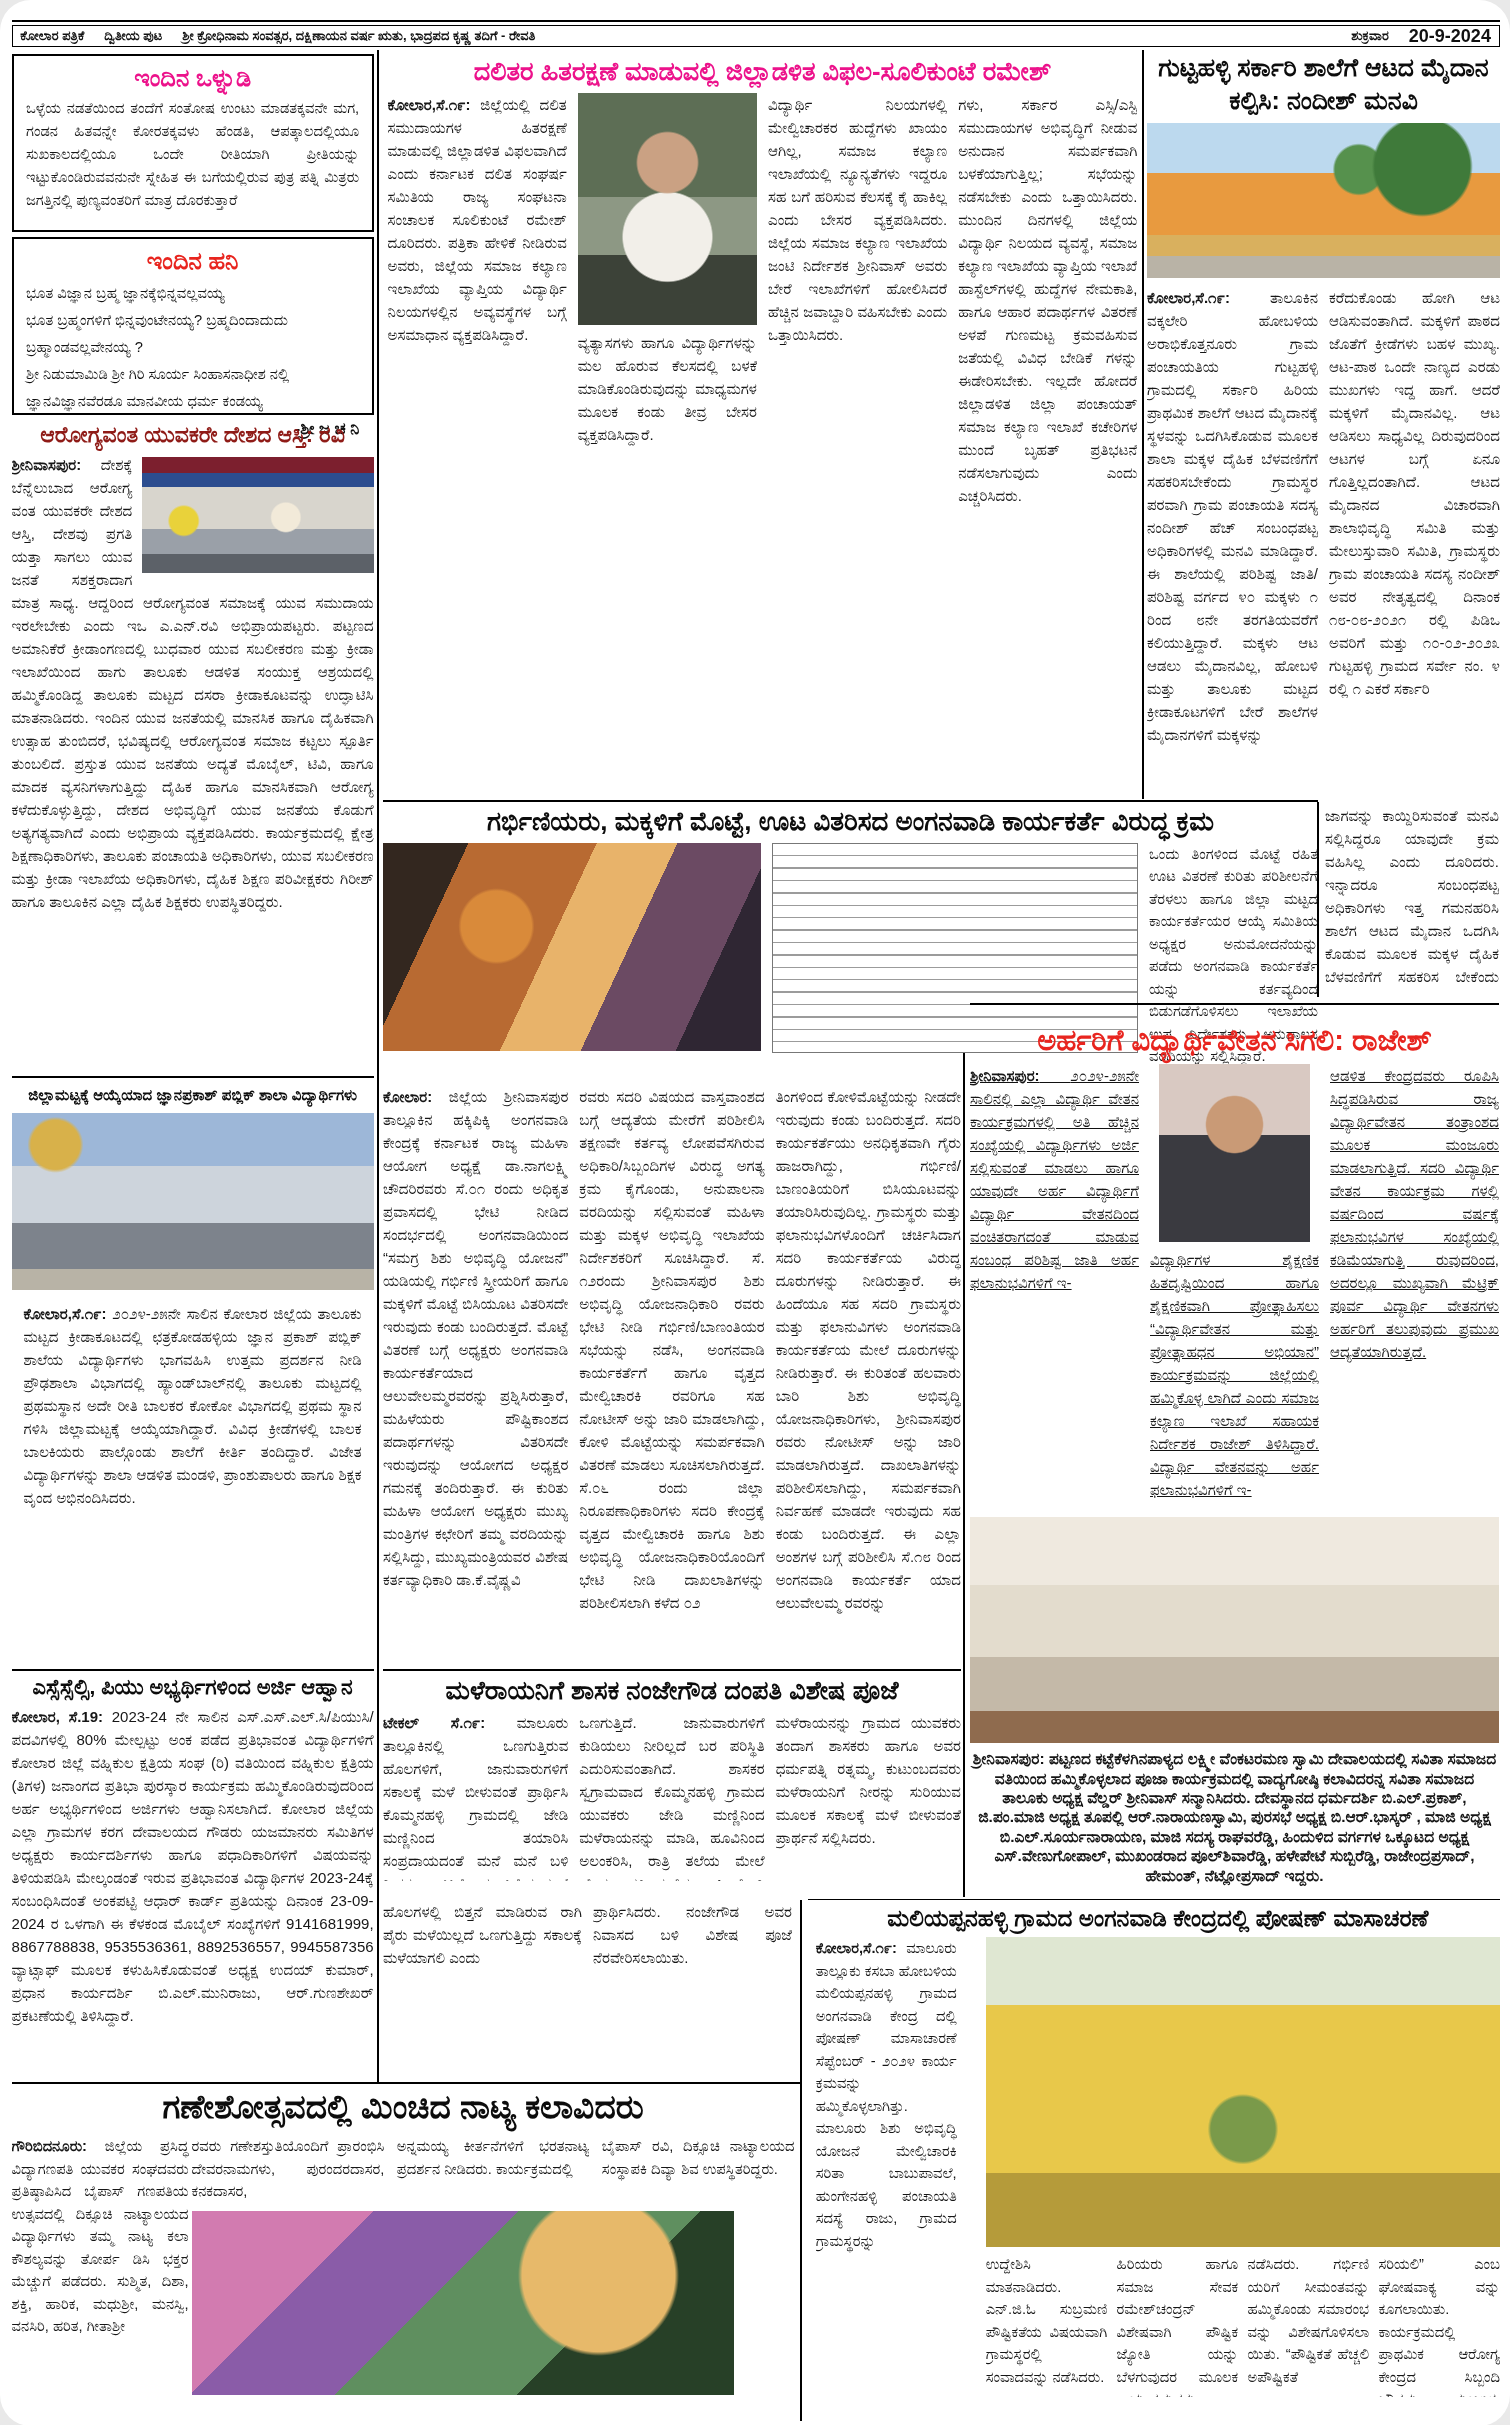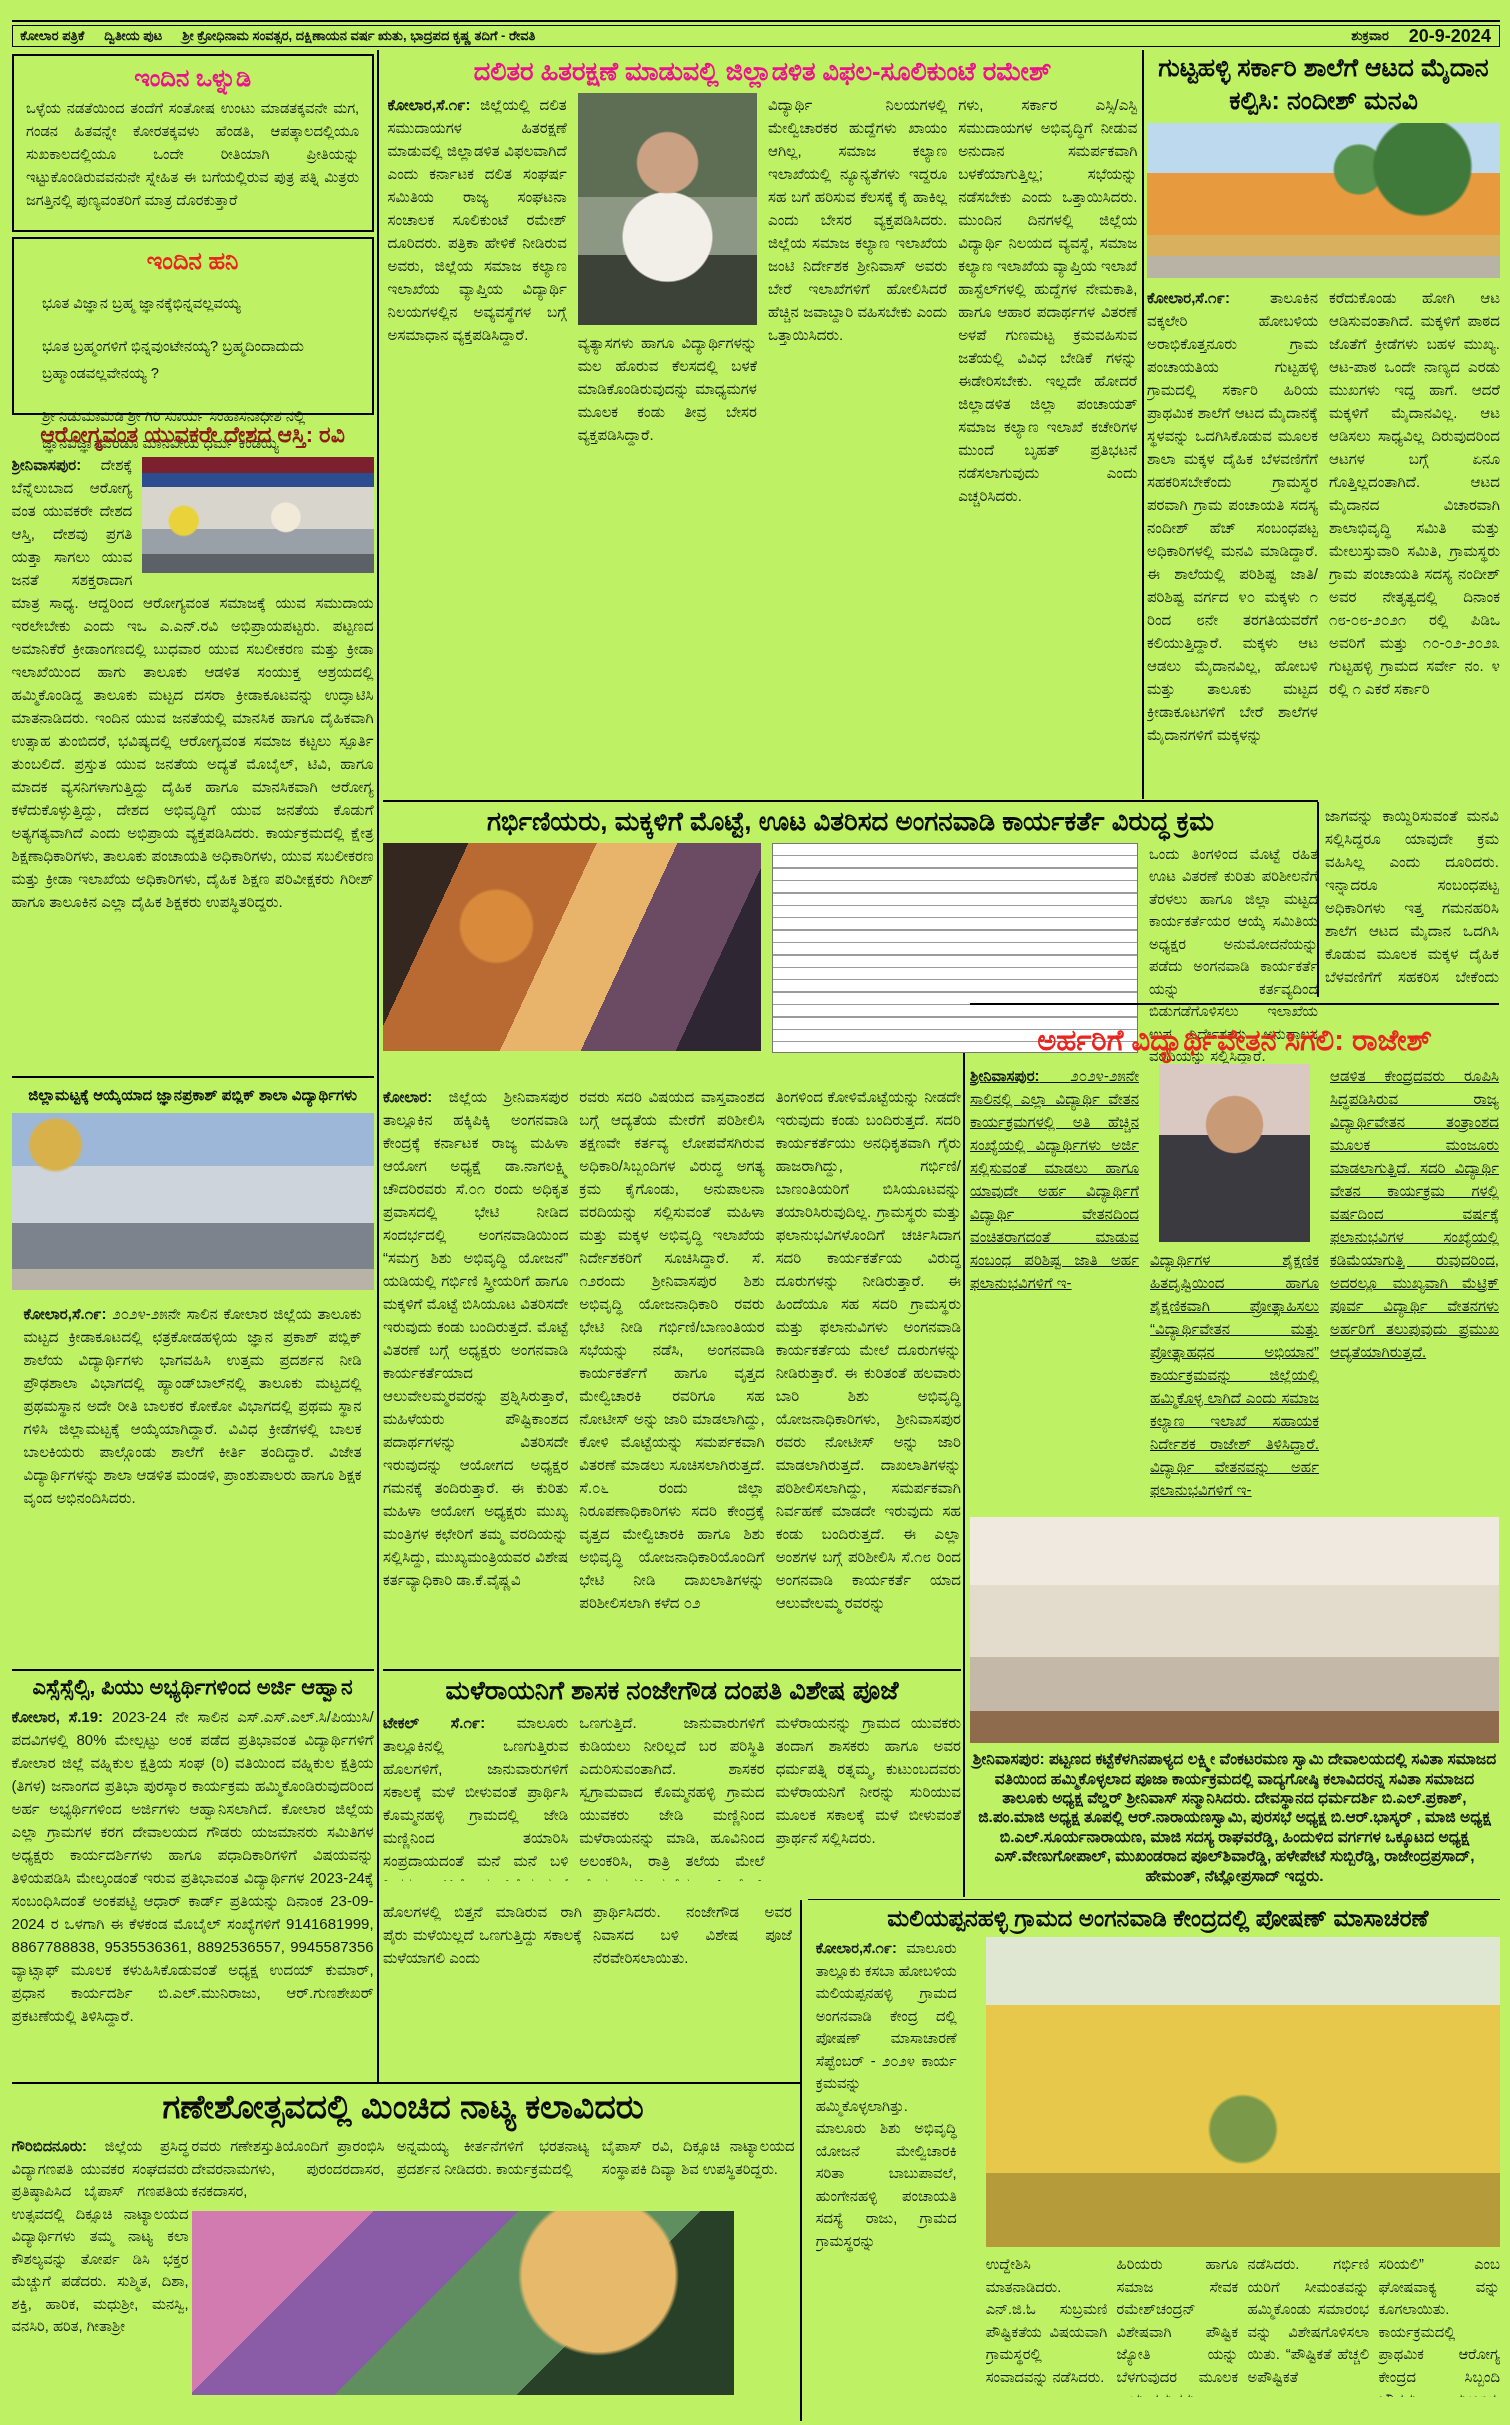--- a/index.html
+++ b/index.html
@@ -1,17 +1,17 @@
 <!DOCTYPE html>
 <html style="font-size:12.4px"><head>
 <meta charset="utf-8">
 <style>
   html,body{margin:0;padding:0;background:#e9e9e9;}
-  .page{position:relative;width:1510px;height:2426px;background:#bef264;
-        font-family:"Liberation Sans","DejaVu Sans",sans-serif;color:#111;overflow:hidden;}
+  .page{position:relative;width:1510px;height:2426px;background:#ffffff;
+        font-family:"Liberation Sans","DejaVu Sans",sans-serif;color:#111;overflow:hidden;border-radius:31px;}
   .abs{position:absolute;box-sizing:border-box;}
   .just{text-align:justify;}
   .hl{font-weight:bold;text-align:center;margin:0 0 6.2px 0;line-height:1.15;}
   .hl-pink{color:#ec128b;}
   .hl-red{color:#e8251f;}
   .hl-maroon{color:#8f1b17;}
   .hl-black{color:#0c0c0c;}
   .body-txt{font-size:15px;line-height:23px;color:#161616;}
   .small-txt{font-size:14.7px;line-height:22.5px;color:#161616;}
   .lead{font-weight:bold;}
@@ -50,21 +50,21 @@
   .ph-poshan{background:
      radial-gradient(circle at 50% 62%, #7a9a4a 0 10%, transparent 11%),
      linear-gradient(180deg,#dfe7d2 0 22%,#e8c84a 22% 76%,#b59b3a 76% 100%);}
   .ph-ganesha{background:
      radial-gradient(circle at 75% 35%, #e7b96a 0 18%, transparent 19%),
      linear-gradient(135deg,#d27bb0 0 25%,#8a5ca8 25% 45%,#5f8f5f 45% 70%,#274027 70% 100%);}
   .masthead{border:1.5px solid #000;display:flex;align-items:center;gap:20px;
             padding:0 7.7px;font-weight:bold;font-size:13px;white-space:nowrap;overflow:hidden;}
   .masthead .sp{flex:1;}
   .caption{font-size:15.5px;line-height:19.4px;font-weight:bold;text-align:center;color:#141414;}
-  .poem{font-size:14.7px;line-height:27px;margin:16px;}
+  .poem{font-size:14.7px;line-height:27px;margin:0;}
 </style>
 </head>
 <body>
 
 <div class="page">
 
   <div class="abs rule-h" style="left:11.6px;top:20px;width:1488px;"></div>
   <div class="abs masthead" style="left:11.6px;top:25px;width:1488px;height:22px;">
     <span>ಕೋಲಾರ ಪತ್ರಿಕೆ</span>
     <span>ದ್ವಿತೀಯ ಪುಟ</span>

